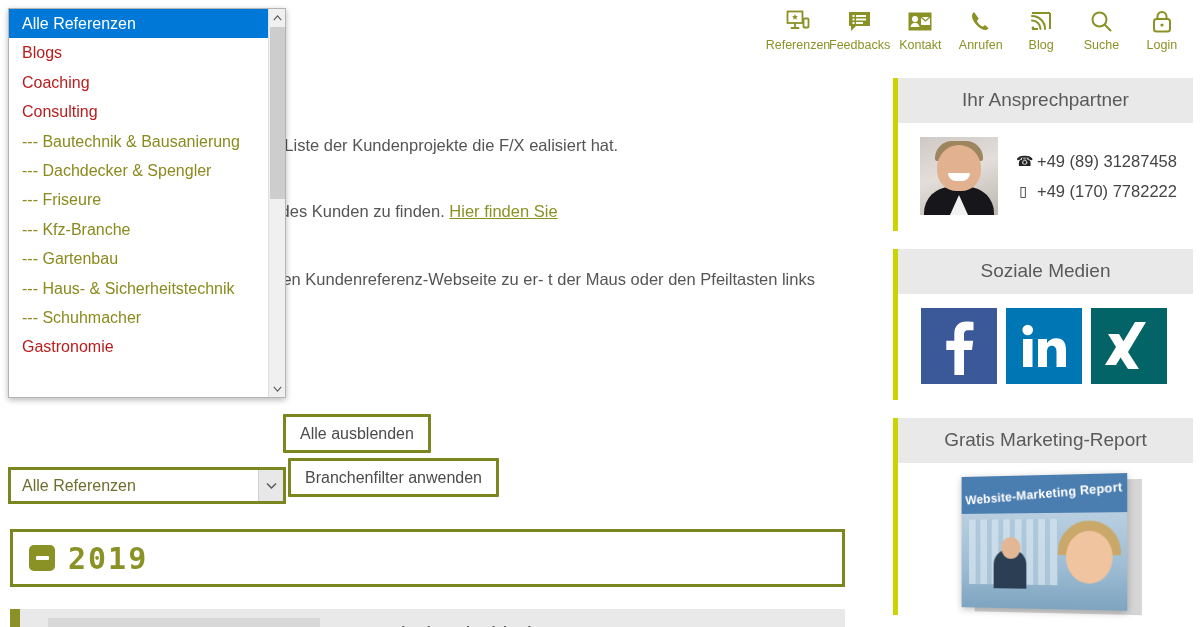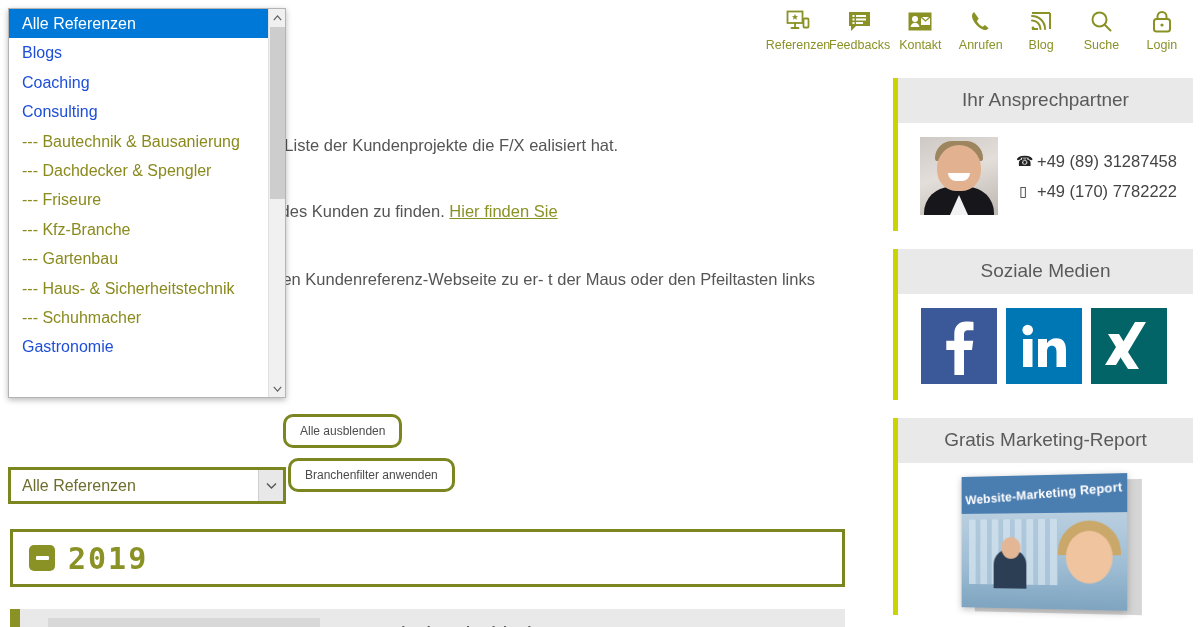--- a/index.html
+++ b/index.html
@@ -46,22 +46,22 @@
     font-size: 16.5px; line-height: 29px; color: #555;
   }
   .para a { color: #8a9226; }
   .p1 { top: 69px; }
   .p2 { top: 135px; }
   .p3 { top: 203px; }
 
   
   .btn {
     border: 3px solid #7b8620; background: #fff; color: #4b4b4b;
-    font-size: 12px; font-family: "Liberation Sans", sans-serif;
-    padding: 7px 14px; cursor: pointer; line-height: 1.2; border-radius: 10px;
+    font-size: 16px; font-family: "Liberation Sans", sans-serif;
+    padding: 7px 14px; cursor: pointer; line-height: 1.2; border-radius: 1px;
   }
   .btn-hideall { position: absolute; left: 283px; top: 352px; }
   .btn-apply   { position: absolute; left: 288px; top: 396px; }
 
   
   .filter-select {
     position: absolute; left: 8px; top: 405px; width: 278px; height: 37px;
     border: 3px solid #7b8620; background: #ffffff; display: flex; align-items: center;
     cursor: pointer;
   }
@@ -77,21 +77,21 @@
   
   .dropdown-open {
     position: absolute; left: 8px; top: 8px; width: 278px; height: 390px;
     background: #ffffff; border: 1px solid #b4b4b4;
     box-shadow: 0 2px 6px rgba(0,0,0,.28);
     display: flex; z-index: 50; overflow: hidden;
   }
   .dd-list { flex: 1; position: relative; }
   .dd-option {
     height: 29.4px; line-height: 29.4px; padding-left: 13px;
-    font-size: 16px; color: #1d4ed8; white-space: nowrap; cursor: pointer;
+    font-size: 16px; color: #b91c1c; white-space: nowrap; cursor: pointer;
   }
   .dd-option.indent { color: #8a8a1e; }
   .dd-option.selected { background: #0078d7; color: #ffffff; }
   .dd-scroll {
     width: 17px; background: #f0f0f0; border-left: 1px solid #e0e0e0;
     position: relative; cursor: pointer;
   }
   .dd-arrow {
     position:absolute; left:0; width:17px; height:17px;
     display:flex; align-items:center; justify-content:center;

